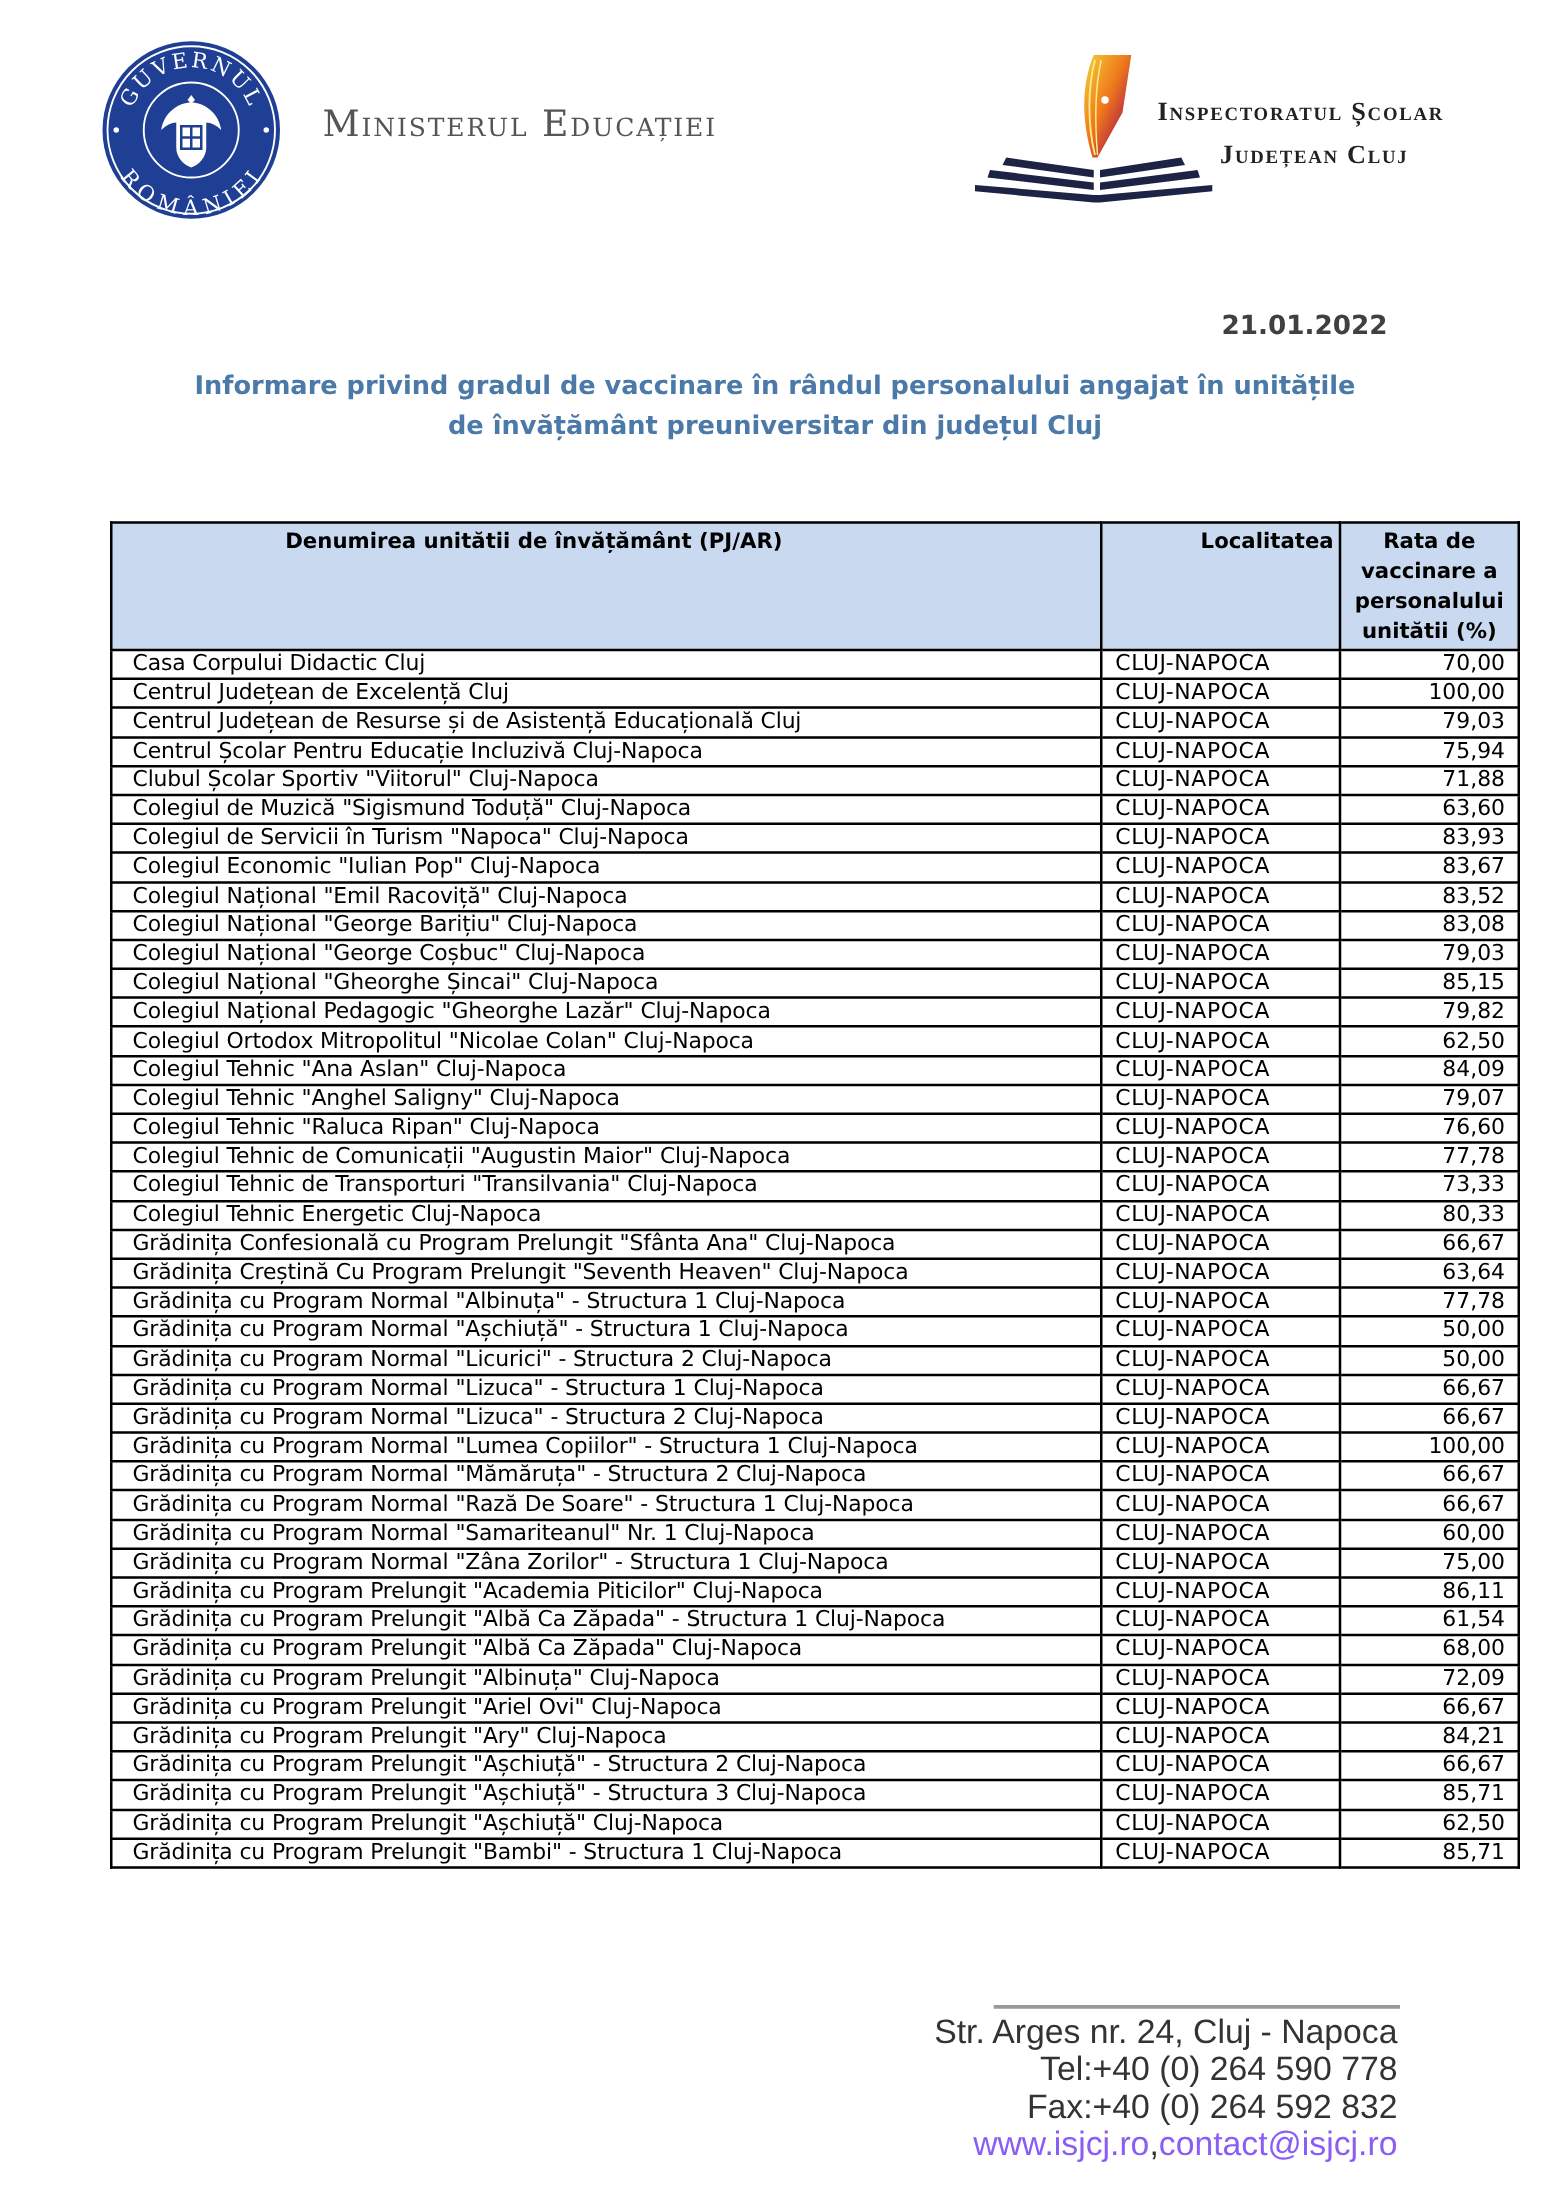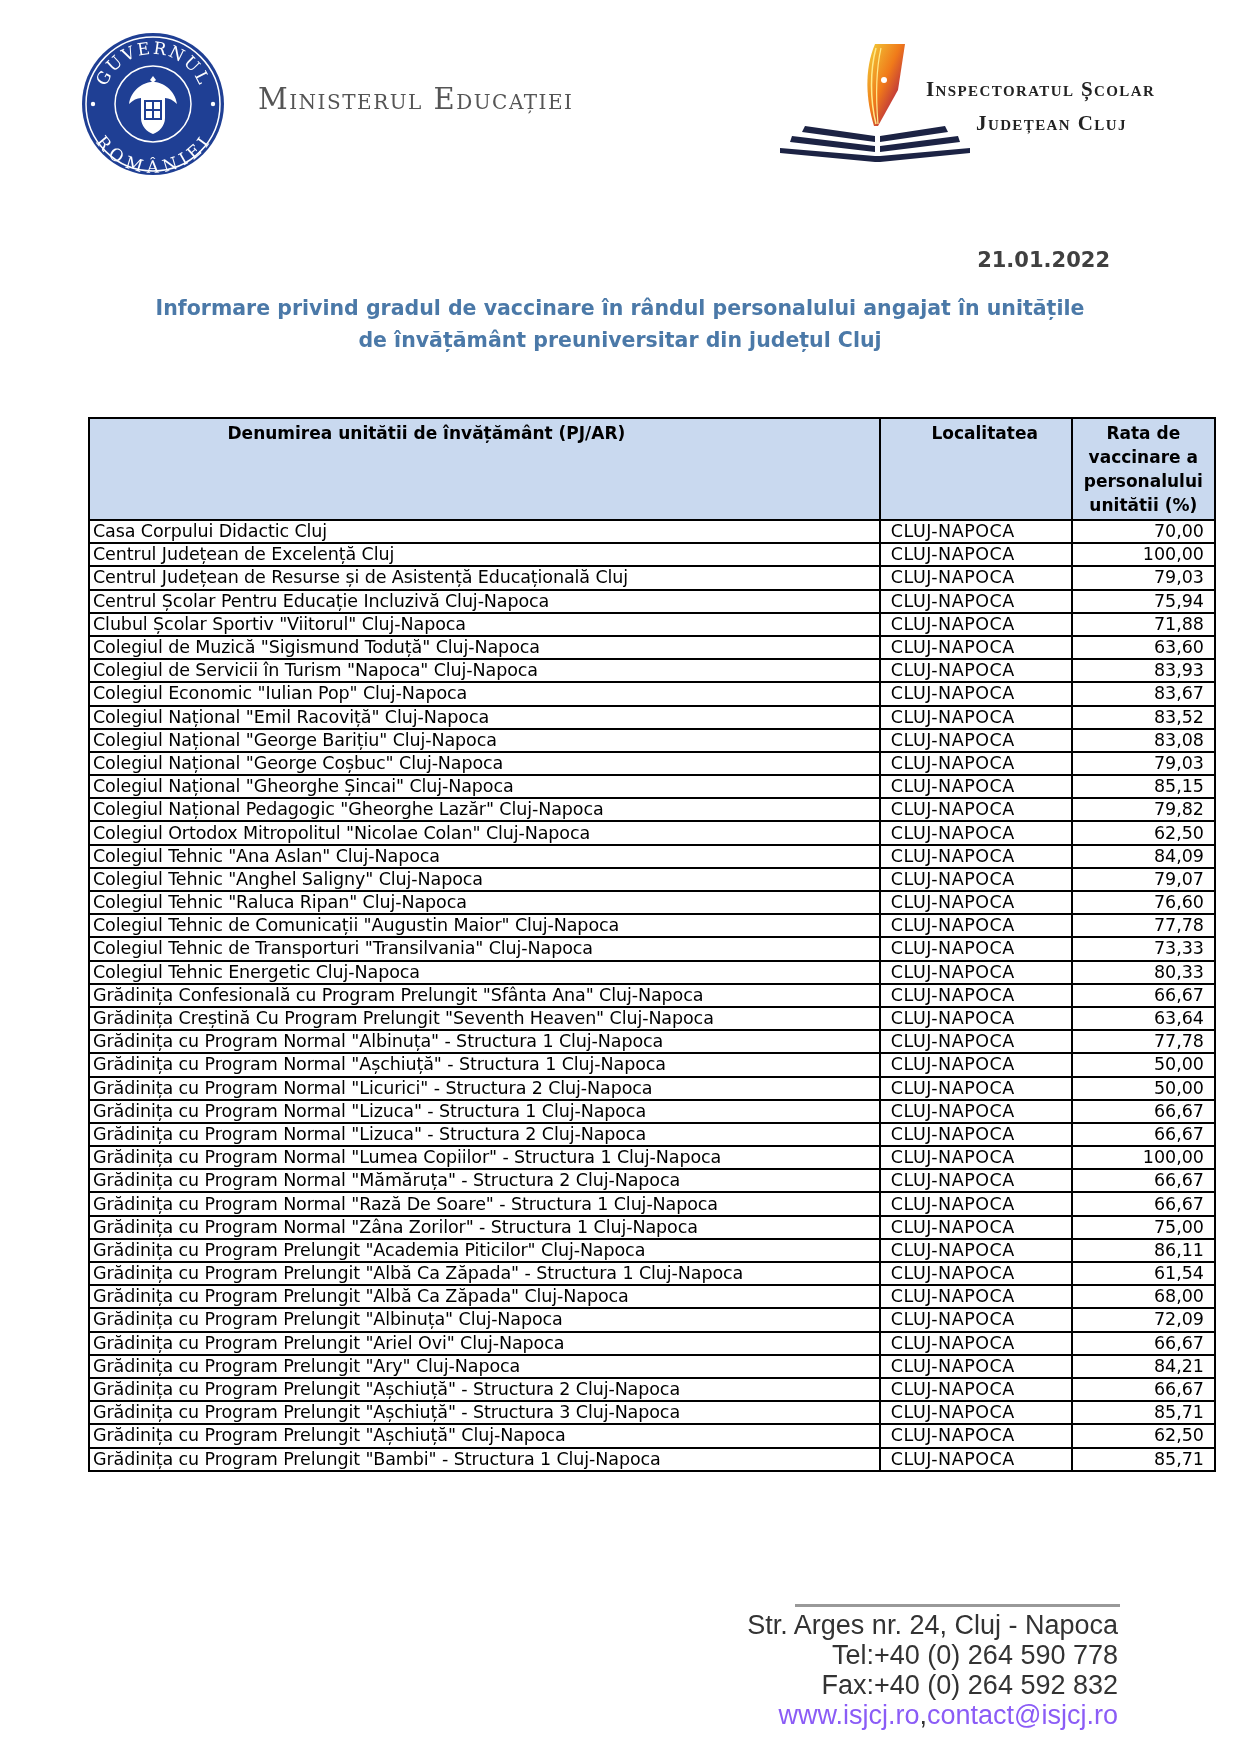--- a/index.html
+++ b/index.html
@@ -21,25 +21,25 @@
               color: #404040; }
   .doc-title { position: absolute; left: 140px; width: 960px; top: 292px; text-align: center;
                font-size: 20.5px; font-weight: bold; color: #4b79a8; line-height: 32px; }
 
   
   table.data { position: absolute; left: 88px; top: 417px; width: 1128px; border-collapse: collapse;
                font-family: "DejaVu Sans", sans-serif; }
   table.data th { background: #c9d9ef; font-weight: bold; font-size: 17px; color: #000;
                   border: 2px solid #000; vertical-align: top; padding: 2px 4px; line-height: 24px; }
   table.data th.c1 { width: 724px; text-align: center; padding-right: 120px; }
-  table.data th.c2 { width: 186px; text-align: center; padding-left: 22px; }
+  table.data th.c2 { width: 186px; text-align: right; padding-left: 22px; }
   table.data th.c3 { width: 140px; text-align: center; }
   table.data td { border: 2px solid #000; font-size: 17.5px; height: 21.2px; padding: 0 8px;
                   line-height: 21px; white-space: nowrap; }
-  table.data td.name { padding-left: 3px; letter-spacing: -0.1px; }
+  table.data td.name { padding-left: 16px; letter-spacing: -0.1px; }
   table.data td.loc { padding-left: 10px; letter-spacing: 0.5px; }
   table.data td.rate { text-align: right; padding-right: 10px; }
 
   
   .footer-rule { position: absolute; left: 795px; top: 1604px; width: 325px; height: 3px; background: #999; }
   .footer { position: absolute; right: 122px; top: 1610px; text-align: right;
             font-family: "Liberation Sans", sans-serif; font-size: 27px; color: #333; line-height: 30px; }
   .footer .lbl { display: inline-block; }
   .footer a { color: #8b5cf6; }
 </style>
@@ -259,20 +259,25 @@
         <td class="name">Grădinița cu Program Normal "Mămăruța" - Structura 2 Cluj-Napoca</td>
         <td class="loc">CLUJ-NAPOCA</td>
         <td class="rate">66,67</td>
       </tr>
       <tr>
         <td class="name">Grădinița cu Program Normal "Rază De Soare" - Structura 1 Cluj-Napoca</td>
         <td class="loc">CLUJ-NAPOCA</td>
         <td class="rate">66,67</td>
       </tr>
       <tr>
+        <td class="name">Grădinița cu Program Normal "Samariteanul" Nr. 1 Cluj-Napoca</td>
+        <td class="loc">CLUJ-NAPOCA</td>
+        <td class="rate">60,00</td>
+      </tr>
+      <tr>
         <td class="name">Grădinița cu Program Normal "Zâna Zorilor" - Structura 1 Cluj-Napoca</td>
         <td class="loc">CLUJ-NAPOCA</td>
         <td class="rate">75,00</td>
       </tr>
       <tr>
         <td class="name">Grădinița cu Program Prelungit "Academia Piticilor" Cluj-Napoca</td>
         <td class="loc">CLUJ-NAPOCA</td>
         <td class="rate">86,11</td>
       </tr>
       <tr>

